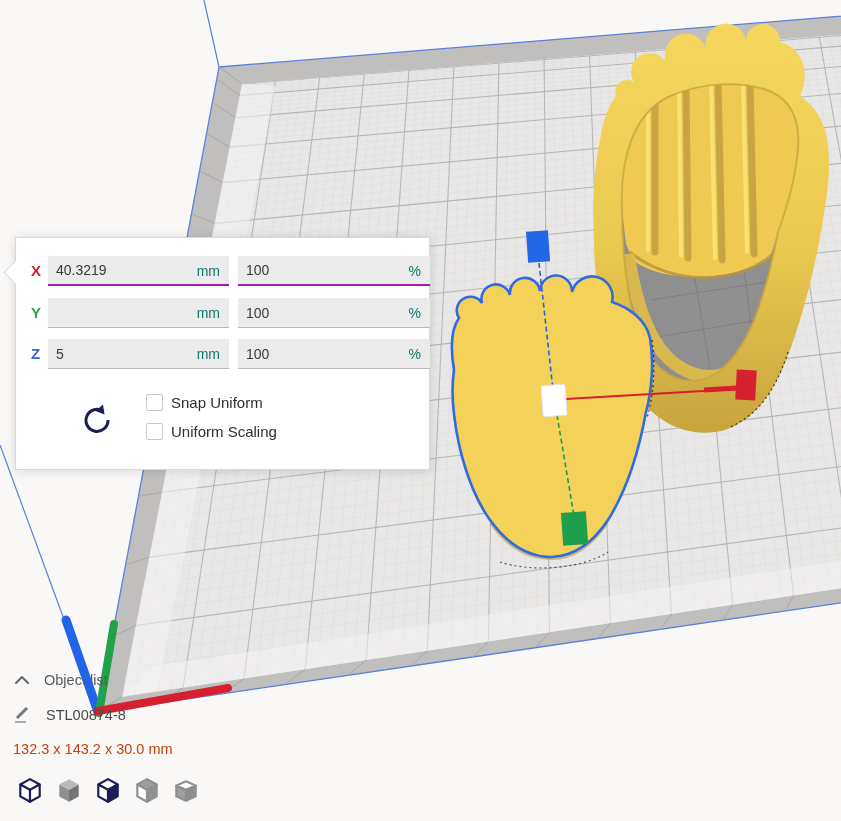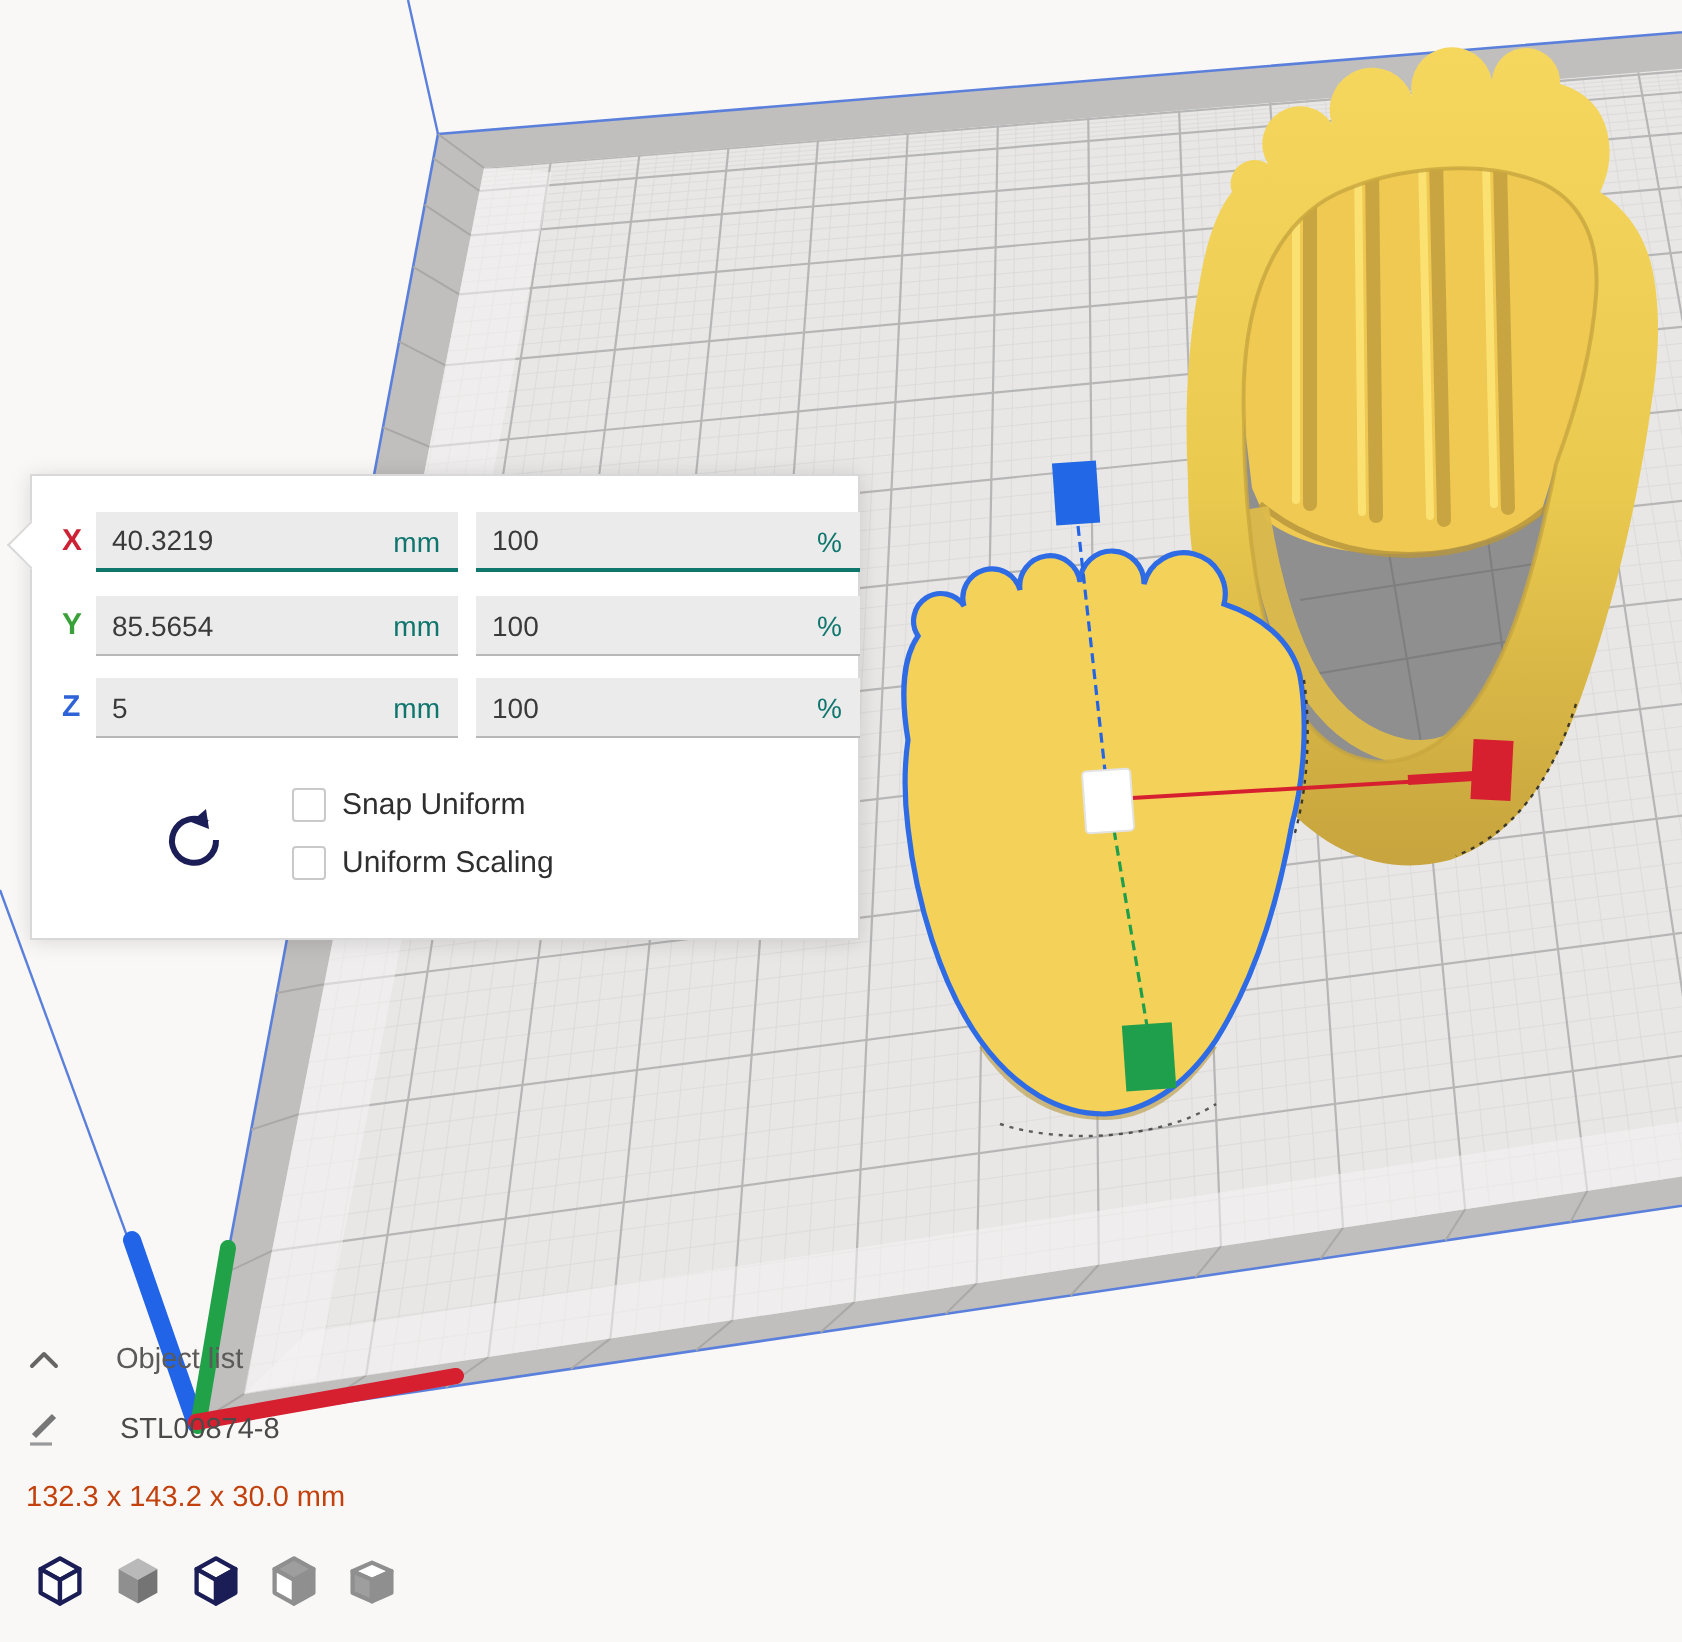--- a/index.html
+++ b/index.html
@@ -12,36 +12,36 @@
 
   
   .scale-panel{position:absolute;left:15px;top:237px;width:415px;height:233px;background:#fff;
     border:1px solid #d8d8d8;box-shadow:0 1px 10px rgba(0,0,0,.13);z-index:5;box-sizing:border-box;}
   .scale-panel .notch{position:absolute;left:-9px;top:26px;width:16px;height:16px;background:#fff;
     border-left:1px solid #d8d8d8;border-bottom:1px solid #d8d8d8;transform:rotate(45deg);}
   .srow{position:absolute;left:0;width:100%;height:30px;}
   .srow .axis{position:absolute;left:15px;top:6px;font-size:15px;font-weight:bold;}
   .ax-x{color:#cc2233}.ax-y{color:#3aa13a}.ax-z{color:#2f63d8}
   .field{position:absolute;top:0;height:30px;background:#ebebeb;border-bottom:1px solid #b8b8b8;box-sizing:border-box;}
-  .field.focused{border-bottom:2px solid #0f766e;}
+  .field.focused{border-bottom:2px solid #a21caf;}
   .field input{position:absolute;left:8px;top:0;width:75%;height:100%;border:none;background:transparent;
     font-family:"Liberation Sans",sans-serif;font-size:14px;color:#3a3a3a;outline:none;padding:0;}
   .field .unit{position:absolute;right:9px;top:7px;font-size:14px;color:#0f766e;}
   .f-mm{left:32px;width:181px;} .f-pct{left:222px;width:192px;}
   .row-x{top:18px}.row-y{top:60px}.row-z{top:101px}
   .reset-btn{position:absolute;left:60px;top:163px;width:40px;height:40px;border:none;background:transparent;cursor:pointer;padding:0;}
   .chk-row{position:absolute;left:130px;height:18px;display:flex;align-items:center;gap:8px;}
   .chk-snap{top:155px}.chk-uni{top:184px}
   .chk-row input{appearance:none;-webkit-appearance:none;width:17px;height:17px;margin:0;
     border:1px solid #c9c9c9;border-radius:2px;background:#fff;}
   .chk-row label{font-size:15px;color:#2f2f2f;}
 
   
   .object-panel{position:absolute;left:0;top:664px;width:320px;z-index:4;}
-  .op-row{position:absolute;left:14px;display:flex;align-items:center;gap:28px;color:#5a5a5a;}
+  .op-row{position:absolute;left:14px;display:flex;align-items:center;gap:14px;color:#5a5a5a;}
   .op-header{top:8px;}
   .op-name{top:42px;color:#4a4a4a;}
   .op-row .txt{font-size:14.5px;}
   .op-dims{position:absolute;left:13px;top:77px;font-size:14.5px;color:#c2410c;}
   .view-bar{position:absolute;left:15px;top:112px;display:flex;gap:9px;}
   .view-bar .vbtn{width:30px;height:32px;border:none;background:transparent;padding:0;cursor:pointer;}
 </style>
 </head>
 <body>
 
@@ -357,21 +357,20 @@
       </div>
       <div class="field f-pct focused">
         <input value="100" style="">
         <span class="unit">%</span>
       </div>
     </div>
 
     <div class="srow row-y">
       <span class="axis ax-y">Y</span>
       <div class="field f-mm">
-        <input value="85.5654" style="">
         <span class="unit">mm</span>
       </div>
       <div class="field f-pct">
         <input value="100" style="">
         <span class="unit">%</span>
       </div>
     </div>
 
     <div class="srow row-z">
       <span class="axis ax-z">Z</span>

